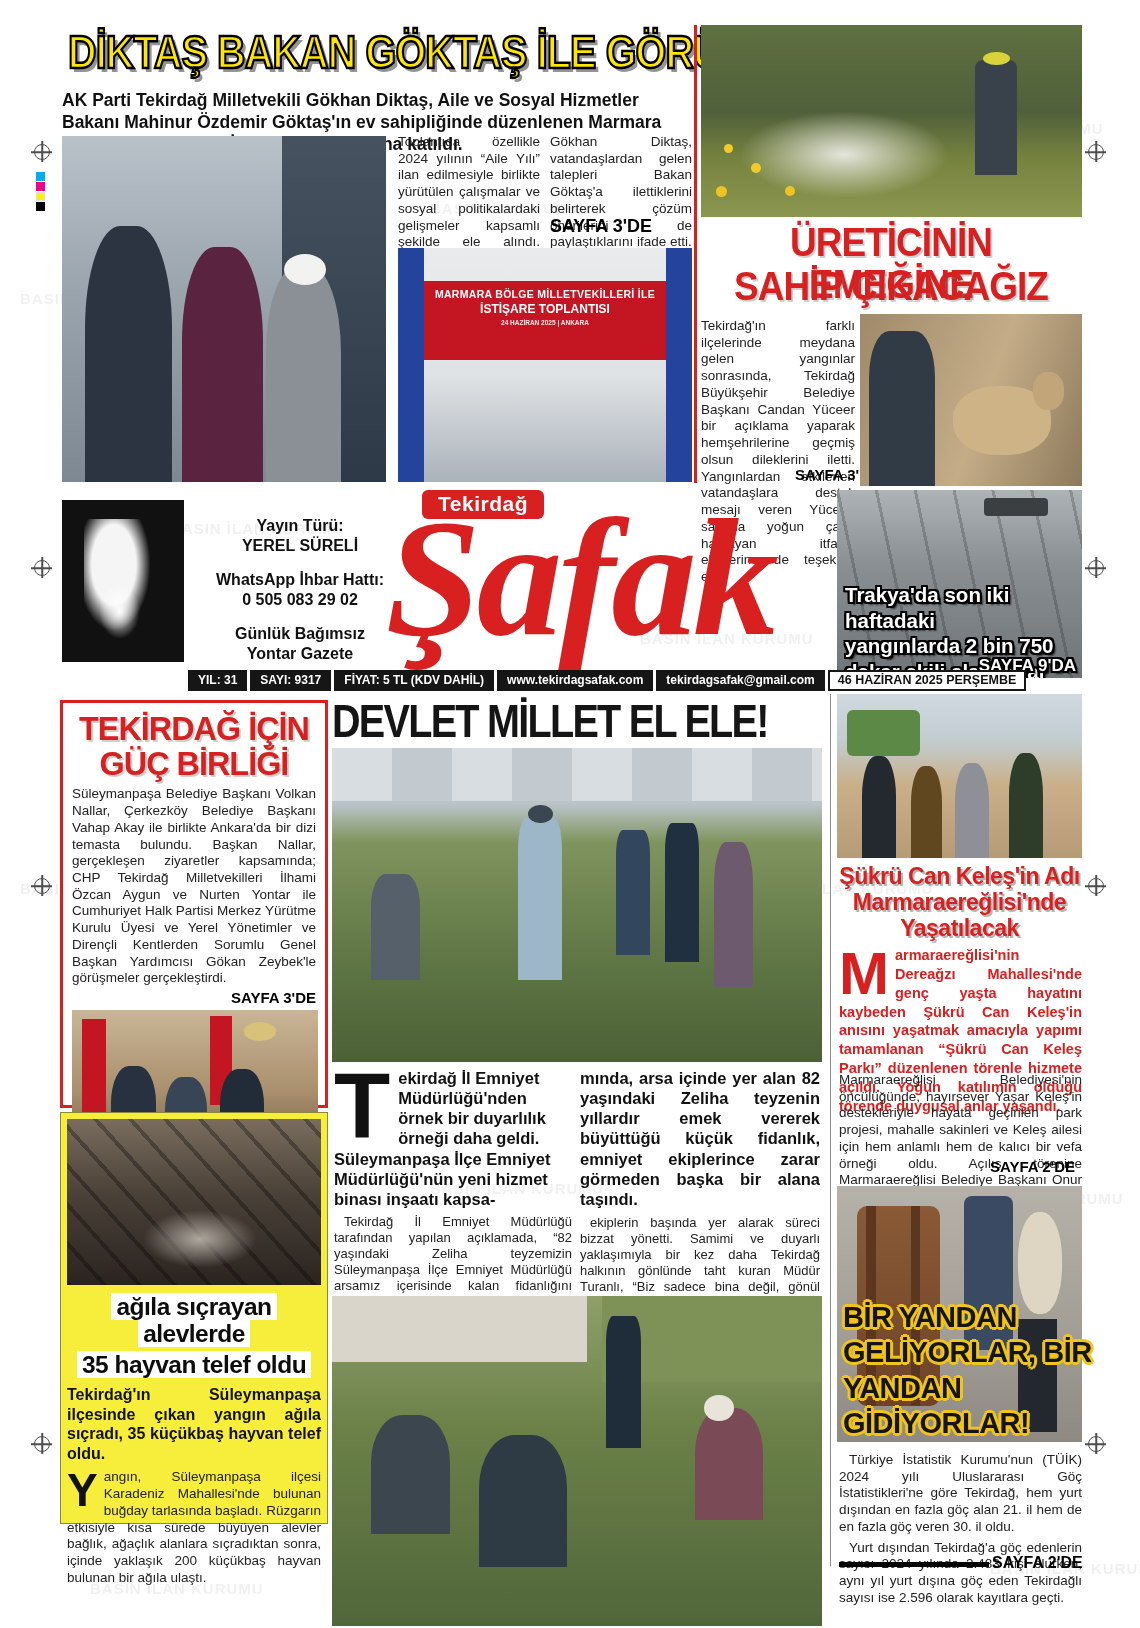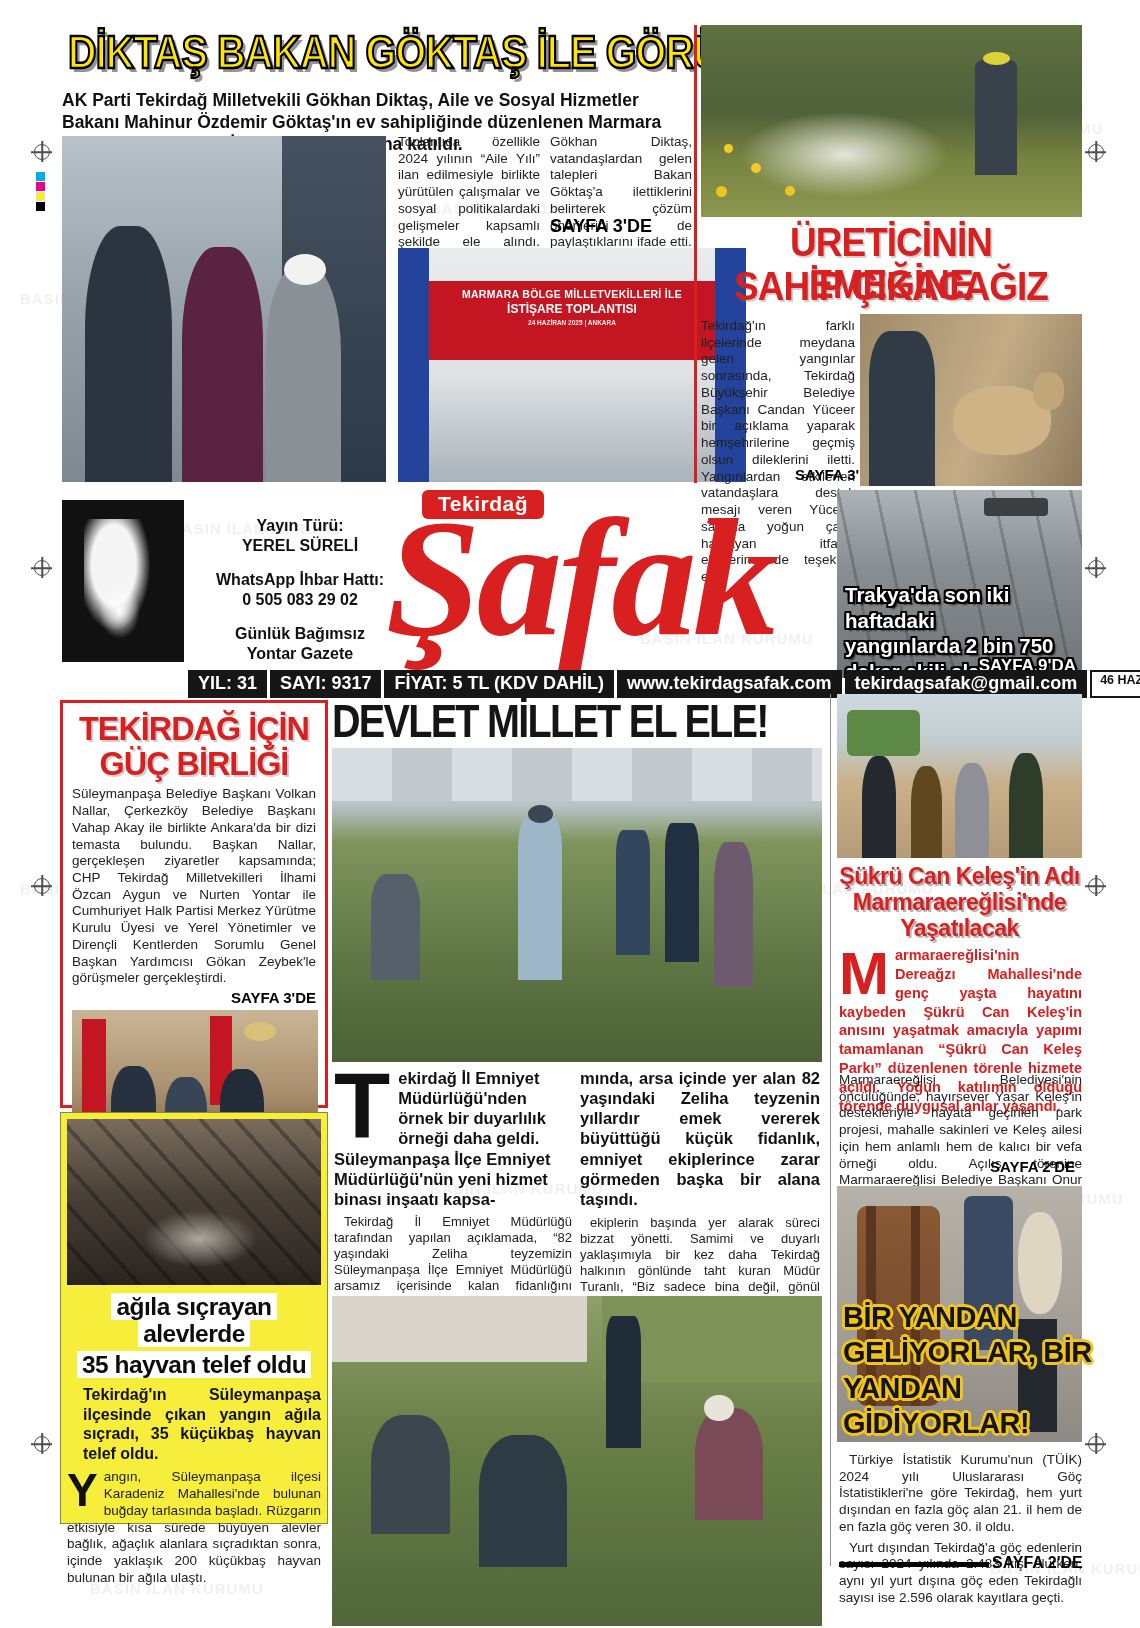--- a/index.html
+++ b/index.html
@@ -40,21 +40,21 @@
   .dropcap { float:left; font-weight:900; font-size:58px; line-height:.82; margin:3px 6px 0 0; color:#111; }
 
   
   .mast-info { text-align:center; font-weight:bold; font-size:16px; line-height:1.25; color:#111; }
   .mast-info .gap { height:14px; }
   .logo-tag { position:absolute; background:#d7201f; color:#fff; font-weight:900; font-size:21px;
               padding:2px 16px 3px; border-radius:6px; letter-spacing:.5px; }
   .logo-main { position:absolute; font-family:"Liberation Serif", serif; font-style:italic; font-weight:900;
                color:#d7201f; font-size:168px; line-height:.95; letter-spacing:-4px; transform:scaleX(1.02); }
   .infobar { position:absolute; display:flex; gap:3px; }
-  .infobar .cell { background:#161616; color:#fff; font-weight:bold; font-size:18px; padding:3px 10px 4px; white-space:nowrap; }
+  .infobar .cell { background:#161616; color:#fff; font-weight:bold; font-size:12px; padding:3px 10px 4px; white-space:nowrap; }
   .infobar .cell.date { background:#fff; color:#111; border:2px solid #161616; padding:1px 8px 2px; font-size:12.5px; }
 
   
   .red-box { position:absolute; border:3px solid #d7201f; background:#fff; padding:8px 9px; }
   .yellow-box { position:absolute; background:#f7ee3b; border:1px solid #8a8a35; padding:6px; }
   .strip-hl { text-align:center; font-weight:900; font-size:24.5px; line-height:1.12; color:#0d0d0d; letter-spacing:-.5px; }
   .strip-hl span { background:#fff; padding:0 5px; box-decoration-break:clone; }
 
   .keles-hl { text-align:center; font-weight:900; font-size:23px; line-height:1.12; color:#d7201f; letter-spacing:-.5px;
               text-shadow:2px 2px 0 rgba(90,90,90,.45); }
@@ -106,21 +106,21 @@
     <div class="fig" style="left:7%; width:27%; height:74%; background:#2c3442;"></div>
     <div class="fig" style="left:37%; width:25%; height:68%; background:#5a2340;"></div>
     <div class="fig" style="left:63%; width:23%; height:62%; background:#8b9097;"></div>
     <div class="abs" style="left:68.5%; top:34%; width:13%; height:9%; border-radius:50%; background:#f2f2f0;"></div>
   </div>
 
   <div class="abs body-txt" style="left:398px; top:134px; width:142px; height:112px; font-size:13.5px;">Toplantıda özellikle 2024 yılının “Aile Yılı” ilan edilmesiyle birlikte yürütülen çalışmalar ve sosyal politikalardaki gelişmeler kapsamlı şekilde ele alındı. Milletvekili</div>
   <div class="abs body-txt" style="left:550px; top:134px; width:142px; height:90px; font-size:13.5px;">Gökhan Diktaş, vatandaşlardan gelen talepleri Bakan Göktaş'a ilettiklerini belirterek çözüm önerilerini de paylaştıklarını ifade etti.</div>
   <div class="abs page-ref" style="left:550px; top:216px; font-size:18px;">SAYFA 3'DE</div>
 
-  <div class="ph" style="left:398px; top:248px; width:348px; height:234px; background:linear-gradient(180deg,#e9ebec 0%,#dfe2e4 55%,#aab2ba 100%);">
+  <div class="ph" style="left:398px; top:248px; width:294px; height:234px; background:linear-gradient(180deg,#e9ebec 0%,#dfe2e4 55%,#aab2ba 100%);">
     <div class="abs" style="left:0; top:0; width:9%; height:100%; background:#24439c;"></div>
     <div class="abs" style="right:0; top:0; width:9%; height:100%; background:#24439c;"></div>
     <div class="banner-red" style="left:9%; top:14%; width:82%; height:34%; padding-top:7px;">
       <div style="font-size:10.5px; letter-spacing:.3px;">MARMARA BÖLGE MİLLETVEKİLLERİ İLE</div>
       <div style="font-size:12px; margin-top:2px;">İSTİŞARE TOPLANTISI</div>
       <div style="font-size:6.5px; margin-top:3px; opacity:.9;">24 HAZİRAN 2025 | ANKARA</div>
     </div>
     <div class="abs" style="left:9%; bottom:0; width:82%; height:46%; background:repeating-linear-gradient(90deg,#2e3a4a 0 16px,#44506 16px 20px,#41506a 20px 34px,#27354a 34px 52px);"></div>
   </div>
 
@@ -205,21 +205,21 @@
 
   <div class="yellow-box" style="left:60px; top:1112px; width:268px; height:412px;">
     <div class="ph" style="position:relative; width:254px; height:166px; background:linear-gradient(180deg,#7a6d5e 0%,#4a4138 45%,#2a2420 100%);">
       <div class="abs" style="left:0; top:0; width:100%; height:100%; background:repeating-linear-gradient(48deg, rgba(0,0,0,.3) 0 4px, transparent 4px 26px);"></div>
       <div class="abs" style="left:30%; top:55%; width:45%; height:35%; background:radial-gradient(ellipse at center, rgba(205,198,188,.8) 0%, rgba(205,198,188,0) 70%);"></div>
     </div>
     <div class="strip-hl" style="margin-top:8px;">
       <div style="margin-top:3px;"><span>ağıla sıçrayan alevlerde</span></div>
       <div style="margin-top:3px;"><span>35 hayvan telef oldu</span></div>
     </div>
-    <div class="lead-bold" style="margin-top:7px; font-size:16px;margin-left:16px;">Tekirdağ'ın Süleymanpaşa ilçesinde çıkan yangın ağıla sıçradı, 35 küçükbaş hayvan telef oldu.</div>
+    <div class="lead-bold" style="margin-top:7px; font-size:16px;">Tekirdağ'ın Süleymanpaşa ilçesinde çıkan yangın ağıla sıçradı, 35 küçükbaş hayvan telef oldu.</div>
     <div style="margin-top:6px;">
       <span class="dropcap" style="font-size:46px;">Y</span>
       <span class="body-txt" style="display:block; font-size:13.5px;">angın, Süleymanpaşa ilçesi Karadeniz Mahallesi'nde bulunan buğday tarlasında başladı. Rüzgarın etkisiyle kısa sürede büyüyen alevler bağlık, ağaçlık alanlara sıçradıktan sonra, içinde yaklaşık 200 küçükbaş hayvan bulunan bir ağıla ulaştı.</span>
     </div>
 
   </div>
 
   <div class="abs hl-black" style="left:332px; top:694px; font-size:46px;">DEVLET MİLLET EL ELE!</div>
 
   <div class="ph" style="left:332px; top:748px; width:490px; height:314px; background:linear-gradient(180deg,#c4cdd3 0%,#b9c3c8 18%,#7f945d 30%,#5d7443 70%,#4c6136 100%);">

